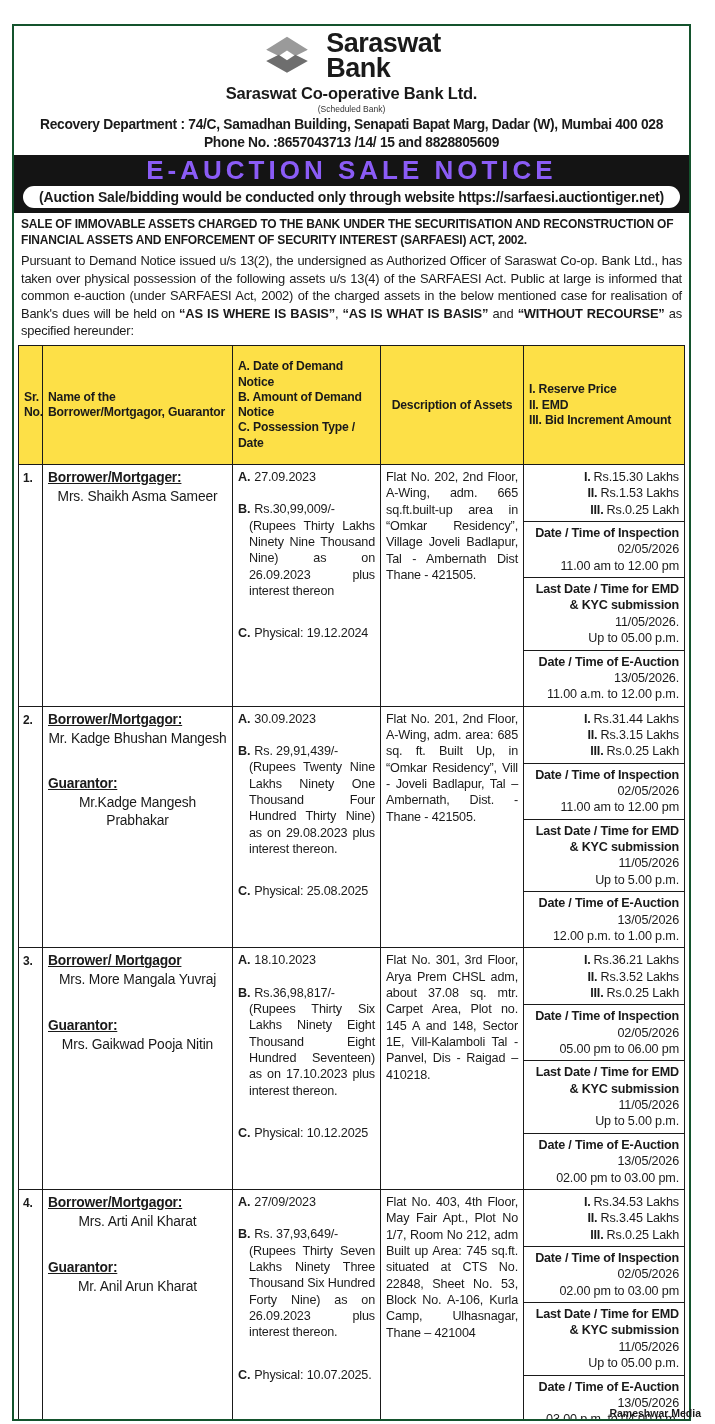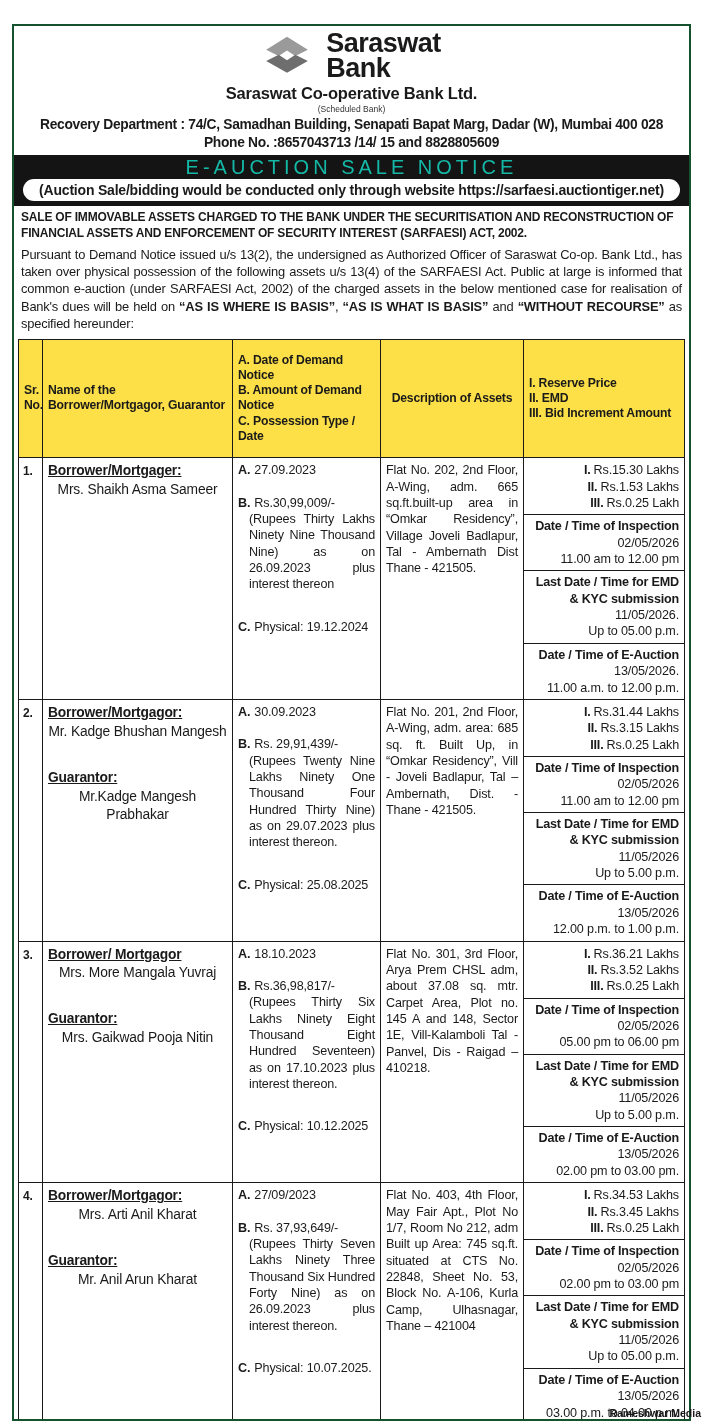--- a/index.html
+++ b/index.html
@@ -7,21 +7,21 @@
   .page{position:absolute;left:12px;top:24px;width:675px;height:1393px;border:2px solid #14532d;background:#fff;overflow:hidden;}
   
   .hdr{padding-top:5px;}
   .logo-row{display:flex;justify-content:center;align-items:center;gap:14px;height:50px;}
   .logo-text{font-weight:bold;font-size:27px;line-height:0.92;letter-spacing:-0.5px;}
   .bank-name{text-align:center;font-weight:bold;font-size:16.5px;margin-top:3px;letter-spacing:-0.2px;}
   .scheduled{text-align:center;font-size:8.5px;color:#333;margin-top:1px;}
   .recovery,.phone{text-align:center;font-weight:bold;font-size:13.8px;letter-spacing:-0.3px;margin-top:3px;}
   
   .band{background:#141414;margin-top:5px;padding:1px 3px 5px;}
-  .eauction-title{color:#14b8a6;font-weight:400;font-size:20px;text-align:center;letter-spacing:4px;line-height:1.12;}
+  .eauction-title{color:#8b5cf6;font-weight:700;font-size:26px;text-align:center;letter-spacing:4px;line-height:1.12;}
   .pill{background:#fff;border-radius:13px;margin:1px 6px 0;text-align:center;font-weight:bold;font-size:14px;letter-spacing:-0.2px;padding:3px 2px;}
   
   .sale-heading{padding:4px 7px 2px;font-weight:bold;font-size:12px;line-height:1.3;letter-spacing:-0.2px;}
   .intro{padding:2px 7px 6px;font-size:12.9px;line-height:1.35;text-align:justify;letter-spacing:-0.2px;}
   .intro b{letter-spacing:-0.2px;}
   
   table{border-collapse:collapse;margin:0 4px;width:667px;table-layout:fixed;}
   th,td{border:1.6px solid #1a1a1a;vertical-align:top;}
   th{background:#fde047;font-size:12.2px;font-weight:bold;padding:13px 5px;text-align:left;vertical-align:middle;line-height:1.25;letter-spacing:-0.2px;}
   th.center{text-align:center;}
@@ -152,21 +152,21 @@
         <div class="b-label">Borrower/Mortgagor:</div>
         <div class="b-name">Mr. Kadge Bhushan Mangesh</div>
         <div class="guar">
           <div class="b-label">Guarantor:</div>
           <div class="b-name">Mr.Kadge Mangesh Prabhakar</div>
         </div>
       </td>
       <td>
         <div class="abc-row"><span class="lbl">A.</span><span>30.09.2023</span></div>
         <div class="abc-row abc-b"><span class="lbl">B.</span><span>Rs. 29,91,439/-</span>
-          <div class="b-words">(Rupees Twenty Nine Lakhs Ninety One Thousand Four Hundred Thirty Nine) as on 29.07.2023 plus interest thereon.</div>
+          <div class="b-words">(Rupees Twenty Nine Lakhs Ninety One Thousand Four Hundred Thirty Nine) as on 29.08.2023 plus interest thereon.</div>
         </div>
         <div class="abc-row abc-c"><span class="lbl">C.</span><span>Physical: 25.08.2025</span></div>
       </td>
       <td class="desc">Flat No. 201, 2nd Floor, A-Wing, adm. area: 685 sq. ft. Built Up, in “Omkar Residency”, Vill - Joveli Badlapur, Tal – Ambernath, Dist. - Thane - 421505.</td>
       <td class="sched">
         <div class="sched-wrap">
           <div class="sub info">
             <div class="rline"><span class="lbl">I.</span><span>Rs.31.44 Lakhs</span></div>
             <div class="rline"><span class="lbl">II.</span><span>Rs.3.15 Lakhs</span></div>
             <div class="rline"><span class="lbl">III.</span><span>Rs.0.25 Lakh</span></div>

